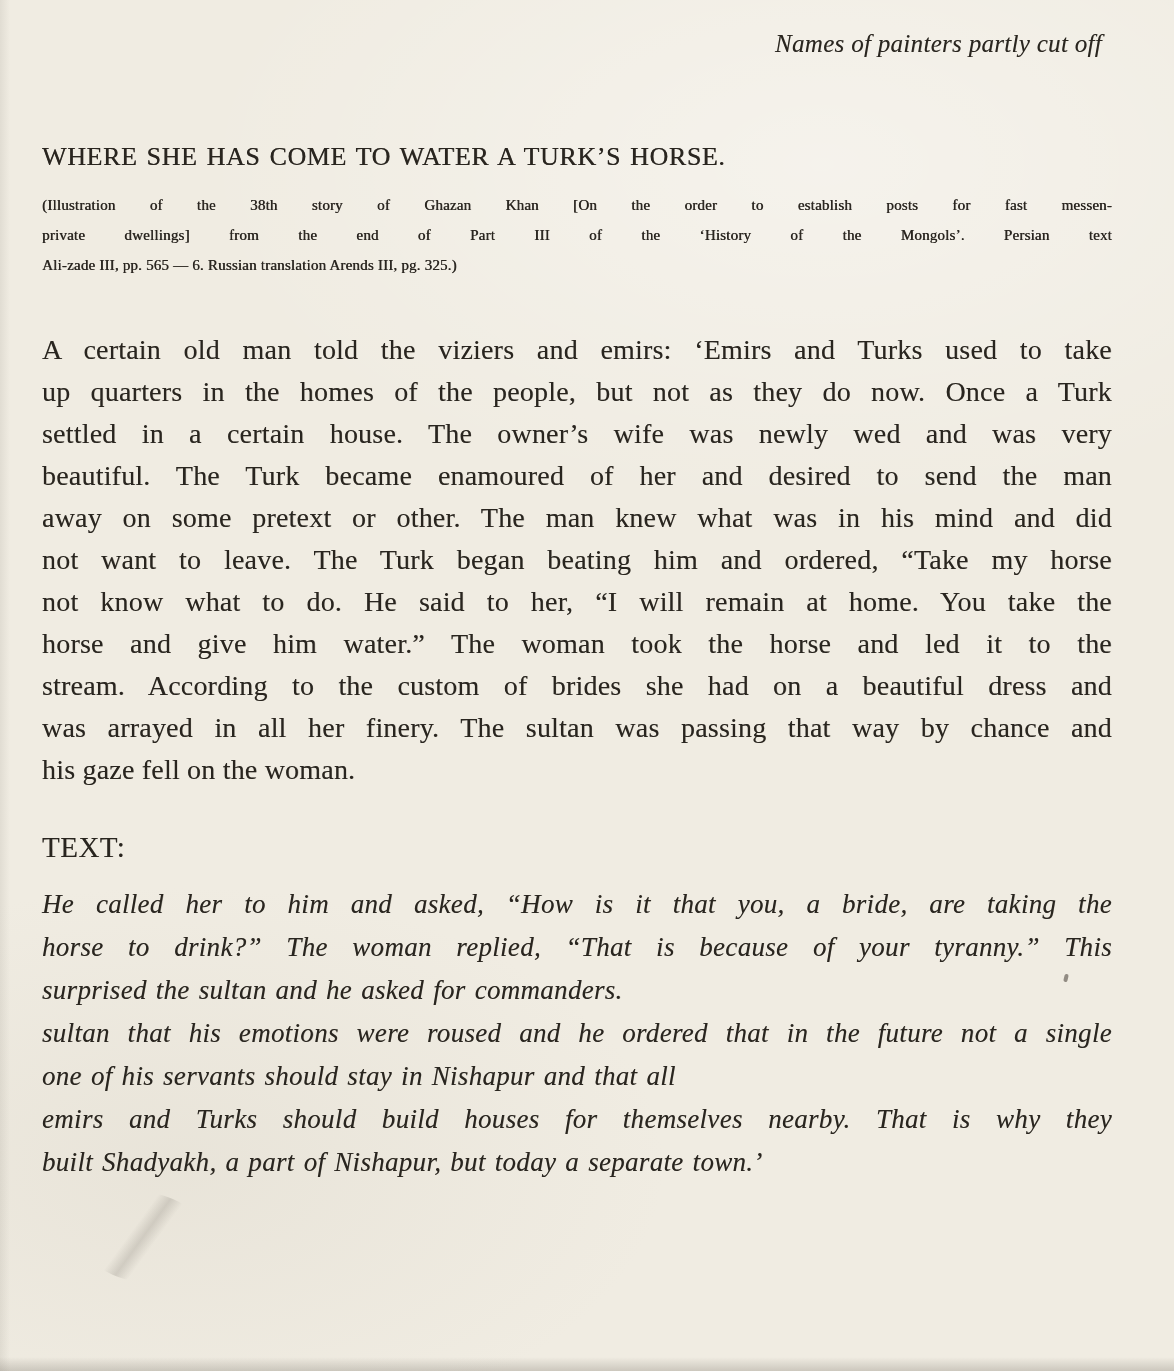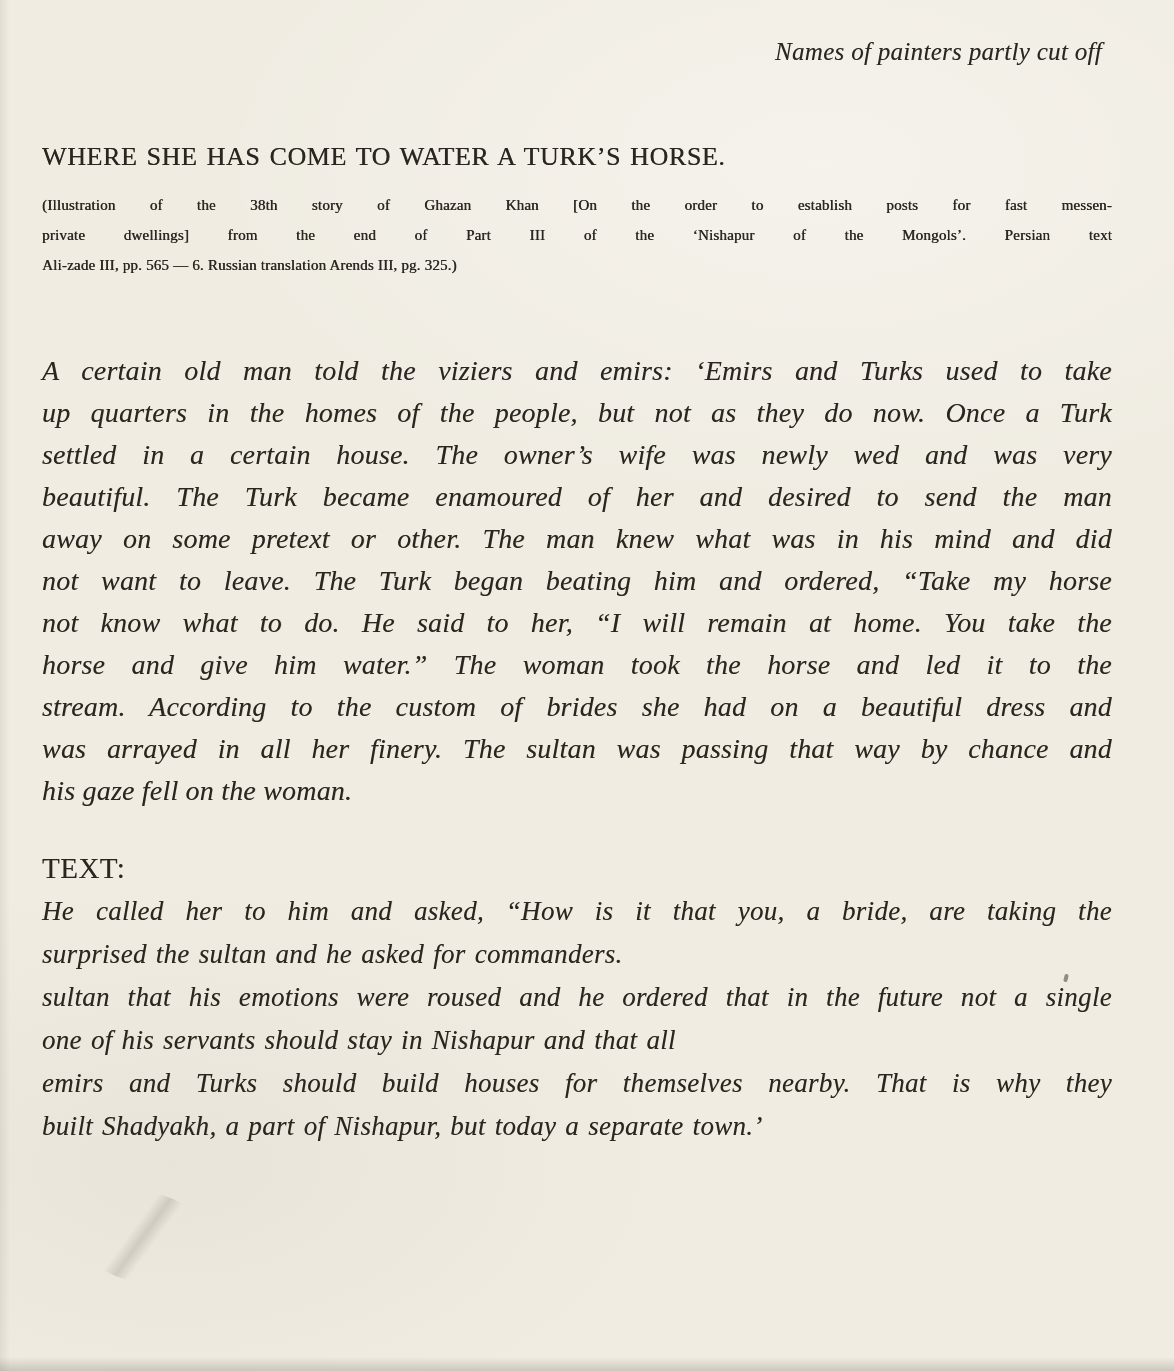--- a/index.html
+++ b/index.html
@@ -24,21 +24,21 @@
   .page::after {
     content: "";
     position: absolute; left: 0; right: 0; bottom: 0; height: 14px;
     background: linear-gradient(to bottom, rgba(110,104,94,0), rgba(110,104,94,0.28));
     pointer-events: none;
   }
   .content { padding: 138px 62px 0 42px; }
 
   .caption-tr {
     position: absolute;
-    top: 38px; right: 72px;
+    top: 30px; right: 72px;
     font-style: italic;
     font-size: 25px;
     letter-spacing: 0.3px;
     text-shadow: 0.3px 0.3px 0 rgba(40,36,30,0.35);
   }
 
   .heading {
     font-size: 26px;
     line-height: 38px;
     letter-spacing: 0.6px;
@@ -61,45 +61,44 @@
 
   .paren {
     margin-top: 14px;
     font-size: 15px;
     line-height: 30px;
     letter-spacing: 0.2px;
     text-shadow: 0.45px 0 0 rgba(30,26,22,0.85);
   }
 
   .body {
-    margin-top: 70px;
+    margin-top: 49px;
     font-size: 28px;
     line-height: 42px;
     letter-spacing: 0.2px;
     text-shadow: 0.3px 0.3px 0 rgba(40,36,30,0.35);
-    font-style: italic;
   }
 
   .text-label {
     margin-top: 36px;
     font-size: 29px;
     line-height: 40px;
     letter-spacing: 0.5px;
     text-shadow: 0.3px 0.3px 0 rgba(40,36,30,0.35);
   }
 
   .ital {
     font-style: italic;
     font-size: 27px;
     line-height: 43px;
     letter-spacing: 0.3px;
     word-spacing: 2px;
     text-shadow: 0.3px 0.3px 0 rgba(40,36,30,0.35);
   }
-  .ital.p1 { margin-top: 2px; }
+  .ital.p1 { margin-top: 16px; }
 
   .smudge {
     position: absolute;
     left: 78px; top: 1192px;
     width: 130px; height: 90px;
     background: linear-gradient(118deg, rgba(100,94,86,0) 42%, rgba(100,94,86,0.20) 50%, rgba(100,94,86,0) 58%);
     transform: rotate(8deg);
     border-radius: 50%;
     pointer-events: none;
   }
@@ -121,21 +120,21 @@
   <div class="caption-tr">Names of painters partly cut off</div>
 
   <div class="content">
 
     <div class="heading">
       <div class="hl2">WHERE SHE HAS COME TO WATER A TURK’S HORSE.</div>
     </div>
 
     <div class="paren para">
         <div class="tline">(Illustration of the 38th story of Ghazan Khan [On the order to establish posts for fast messen-</div>
-        <div class="tline">private dwellings] from the end of Part III of the ‘Nishapur of the Mongols’. Persian text</div>
+        <div class="tline">private dwellings] from the end of Part III of the ‘History of the Mongols’. Persian text</div>
         <div class="tline">Ali-zade III, pp. 565 — 6. Russian translation Arends III, pg. 325.)</div>
       </div>
 
     <div class="body para">
         <div class="tline">A certain old man told the viziers and emirs: ‘Emirs and Turks used to take</div>
         <div class="tline">up quarters in the homes of the people, but not as they do now. Once a Turk</div>
         <div class="tline">settled in a certain house. The owner’s wife was newly wed and was very</div>
         <div class="tline">beautiful. The Turk became enamoured of her and desired to send the man</div>
         <div class="tline">away on some pretext or other. The man knew what was in his mind and did</div>
         <div class="tline">not want to leave. The Turk began beating him and ordered, “Take my horse</div>
@@ -143,20 +142,21 @@
         <div class="tline">horse and give him water.” The woman took the horse and led it to the</div>
         <div class="tline">stream. According to the custom of brides she had on a beautiful dress and</div>
         <div class="tline">was arrayed in all her finery. The sultan was passing that way by chance and</div>
         <div class="tline">his gaze fell on the woman.</div>
       </div>
 
     <div class="text-label">TEXT:</div>
 
     <div class="ital para p1">
         <div class="tline">He called her to him and asked, “How is it that you, a bride, are taking the</div>
+        <div class="tline">horse to drink?” The woman replied, “That is because of your tyranny.” This</div>
         <div class="tline">surprised the sultan and he asked for commanders.</div>
       </div>
 
     <div class="ital para p2">
         <div class="tline">sultan that his emotions were roused and he ordered that in the future not a single</div>
         <div class="tline">one of his servants should stay in Nishapur and that all</div>
       </div>
 
     <div class="ital para p3">
         <div class="tline">emirs and Turks should build houses for themselves nearby. That is why they</div>

